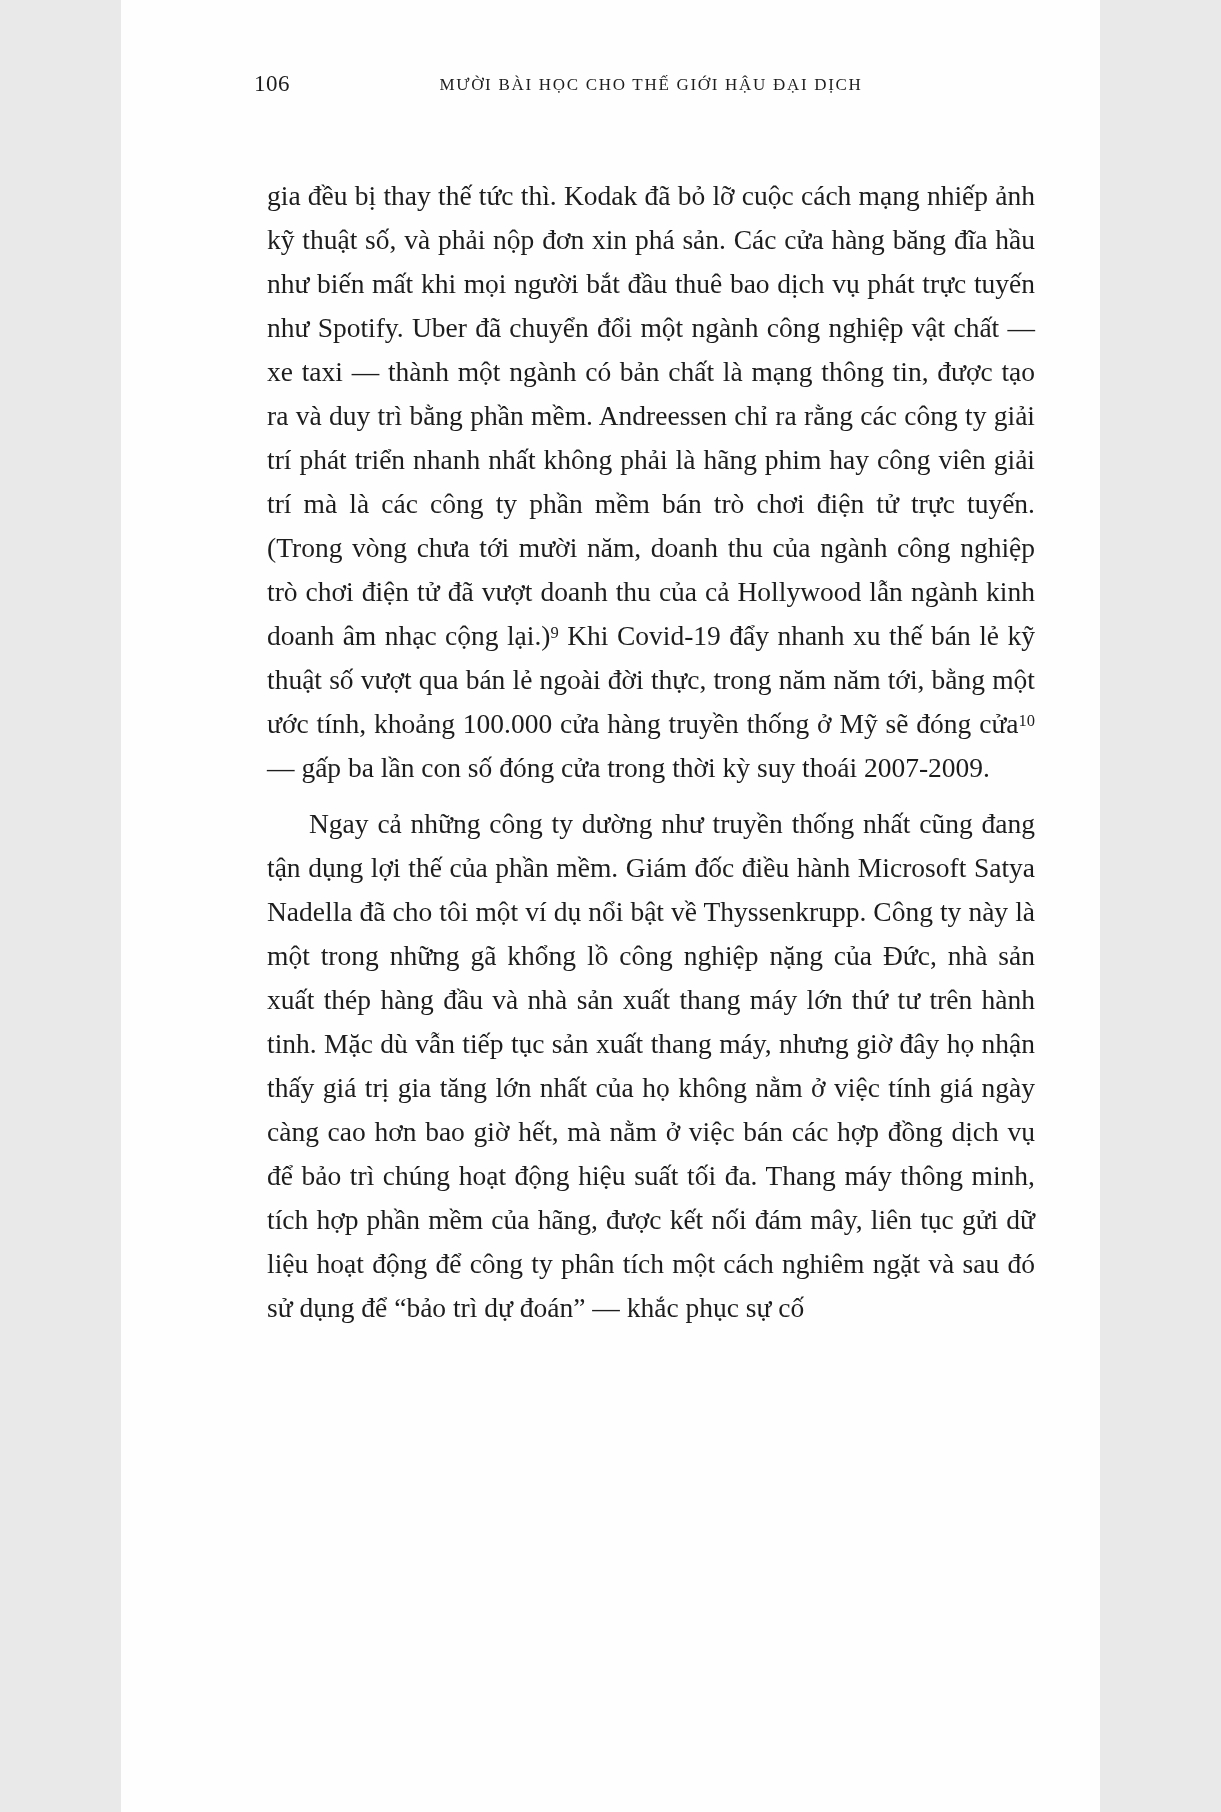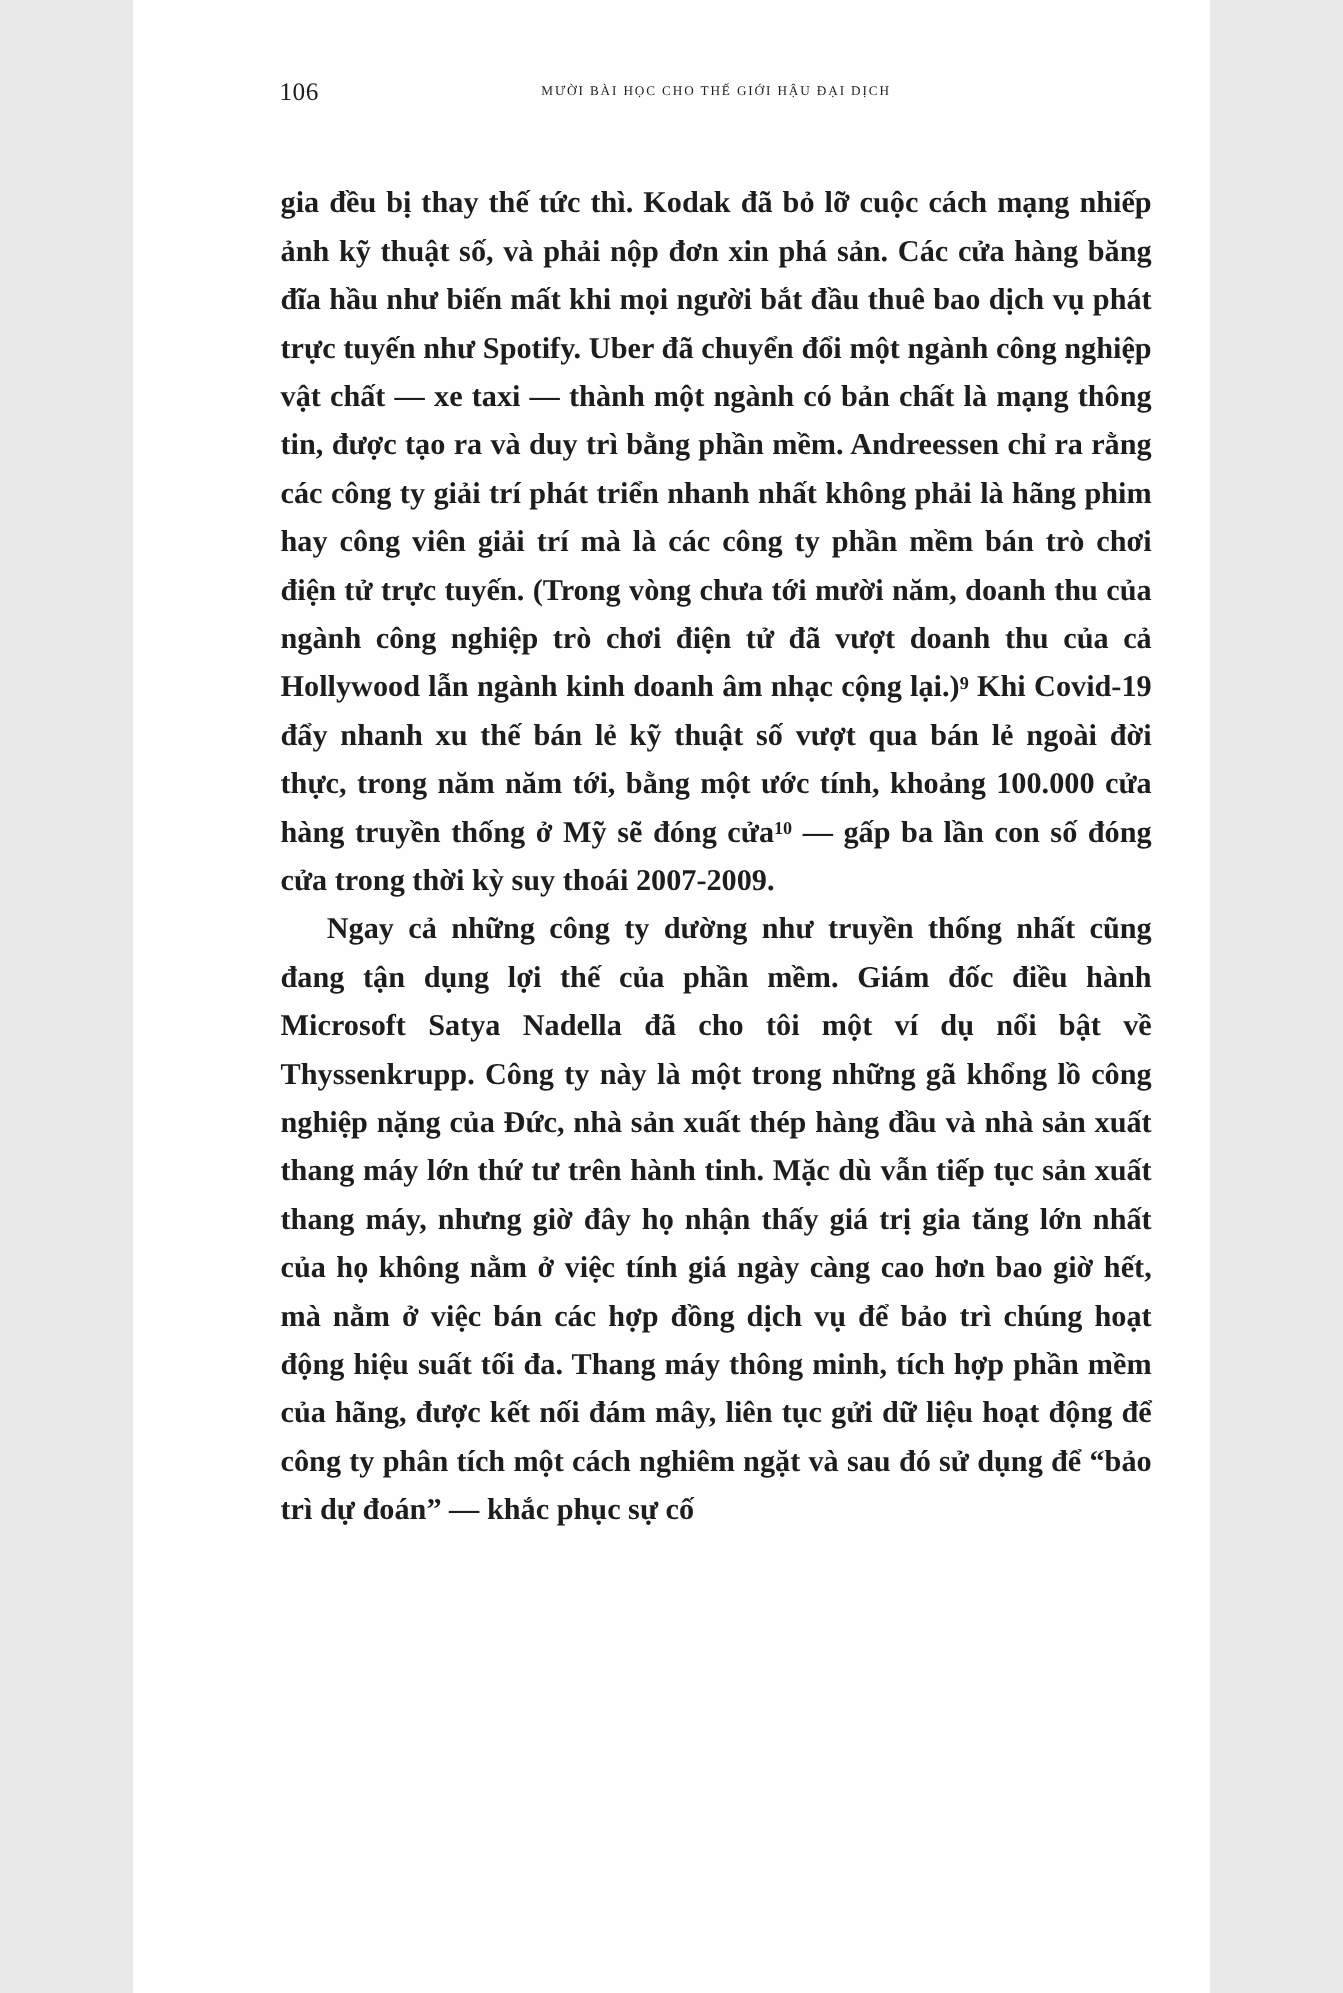--- a/index.html
+++ b/index.html
@@ -27,37 +27,36 @@
   .page-number {
     position: absolute;
     left: 0;
     top: 1px;
     font-size: 23px;
     letter-spacing: 0.5px;
   }
   .running-head {
     display: block;
     text-align: center;
-    font-size: 12px;
+    font-size: 17px;
     letter-spacing: 1.7px;
     padding-top: 5px;
     white-space: nowrap;
   }
   .page-body {
     position: absolute;
     left: 134px;
     top: 162px;
     width: 792px;
     font-size: 27.5px;
     line-height: 44px;
     text-align: justify;
   }
   .para {
-    margin: 0;
-    font-weight: bold;
+    margin: 12px;
   }
   .para-indent {
     text-indent: 42px;
   }
   sup.fn {
     font-size: 0.6em;
     line-height: 0;
     vertical-align: baseline;
     position: relative;
     top: -0.45em;

